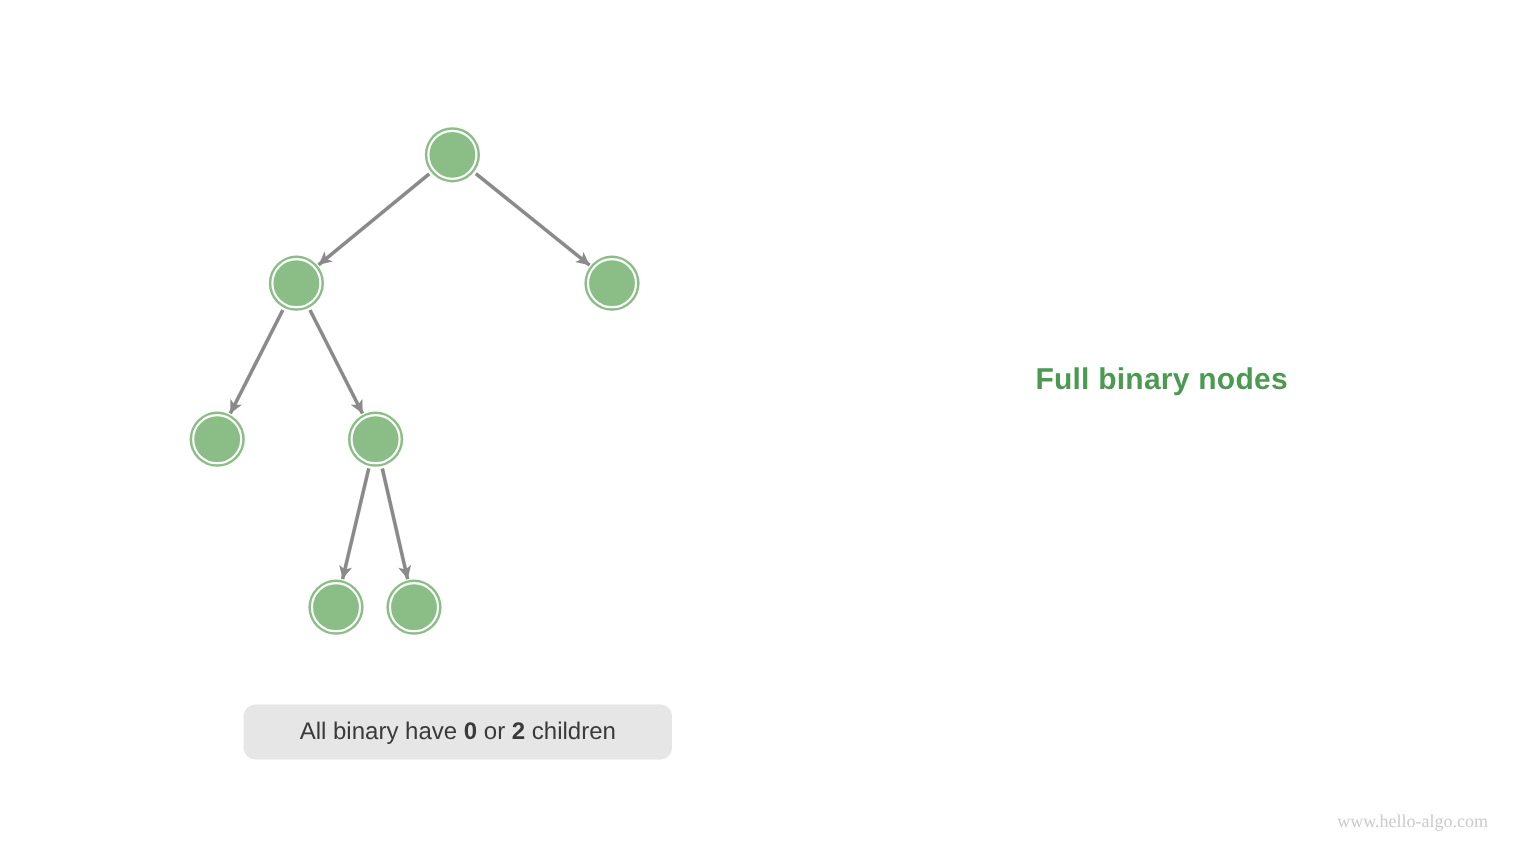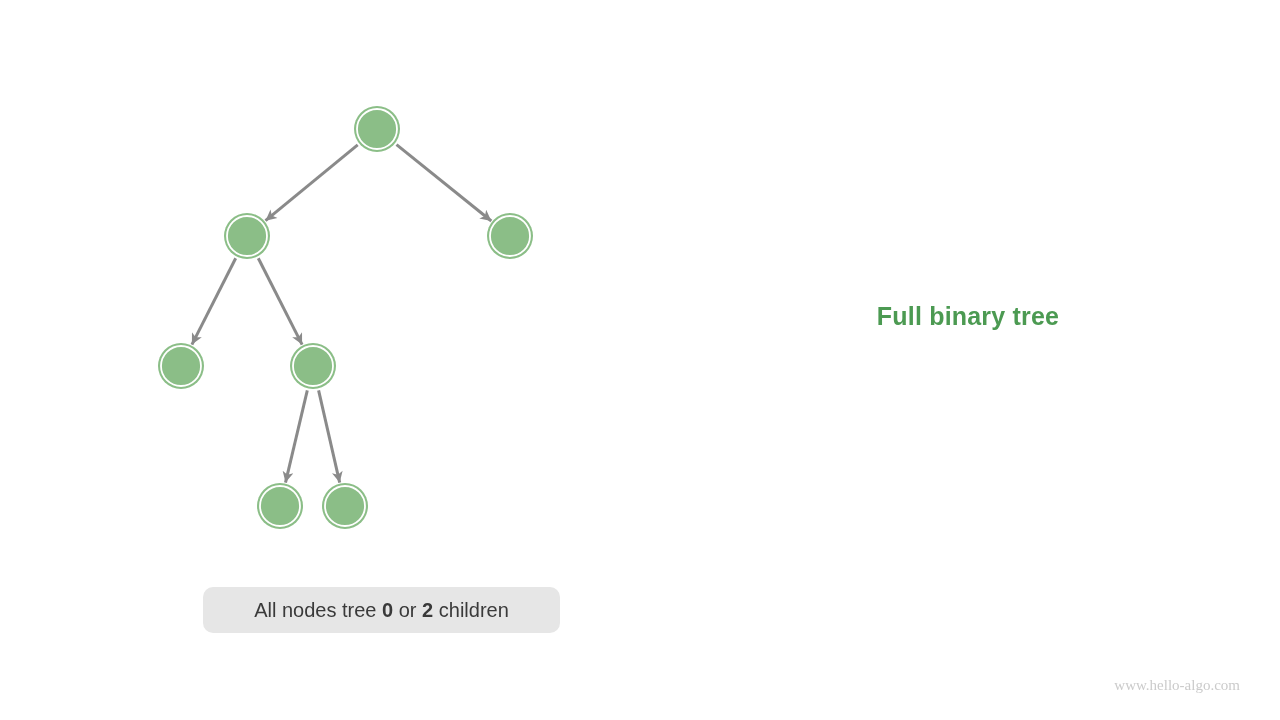--- a/index.html
+++ b/index.html
@@ -92,19 +92,19 @@
           <circle cx="280" cy="506" r="23" fill="#8bbe87"></circle>
           <circle cx="280" cy="506" r="20" fill="none" stroke="#ffffff" stroke-width="1.8"></circle>
         </g>
         <g>
           <circle cx="345" cy="506" r="23" fill="#8bbe87"></circle>
           <circle cx="345" cy="506" r="20" fill="none" stroke="#ffffff" stroke-width="1.8"></circle>
         </g>
       </g>
   </svg>
 
-  <div class="diagram-title" style="color: rgb(76, 154, 82);">Full binary tree</div>
+  <div class="diagram-title" style="color: rgb(76, 154, 82);">Full binary nodes</div>
 
-  <div class="caption-box"><span>All nodes tree </span><b>0</b><span> or </span><b>2</b><span> children</span></div>
+  <div class="caption-box"><span>All binary have </span><b>0</b><span> or </span><b>2</b><span> children</span></div>
 
   <div class="watermark">www.hello-algo.com</div>
 
 </div>
 
 </body></html>

